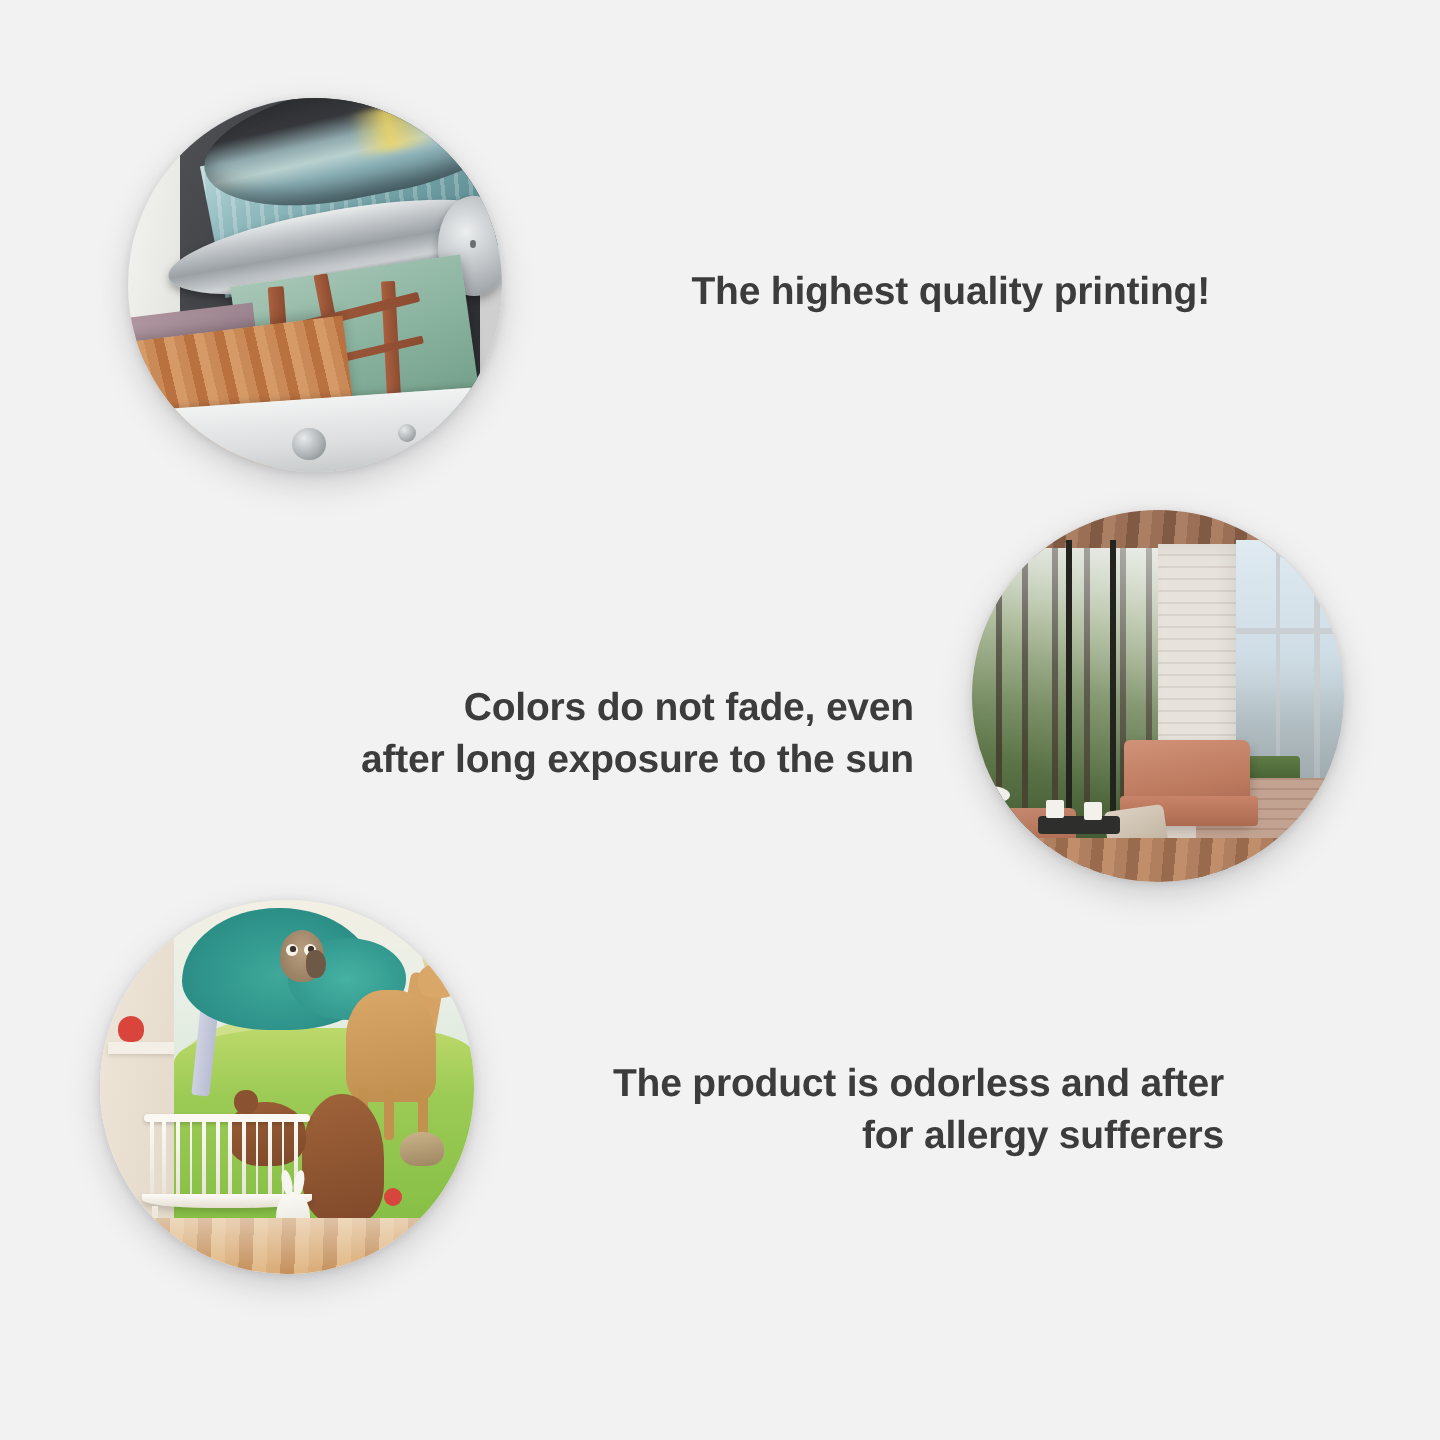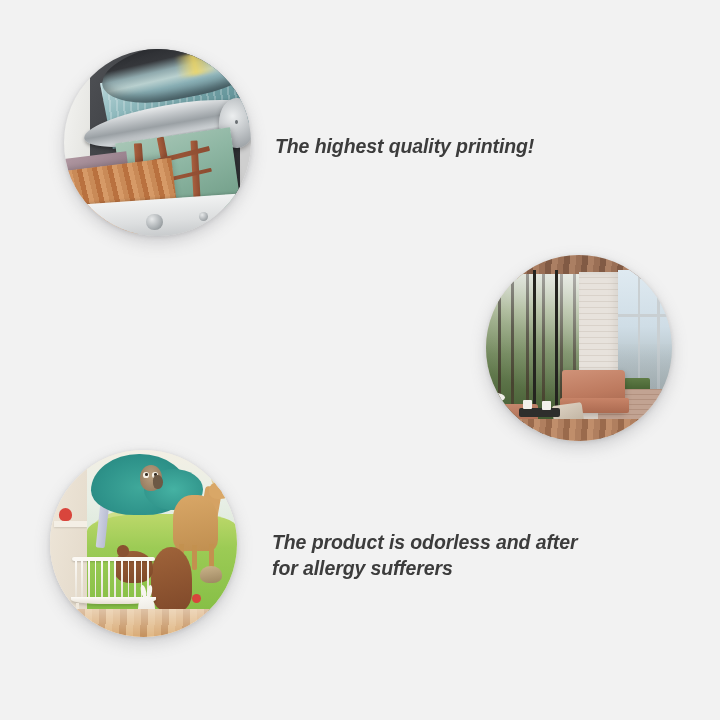--- a/index.html
+++ b/index.html
@@ -37,21 +37,21 @@
   
   .caption {
     position: absolute;
     color: #3c3c3c;
     font-size: 19.5px;
     font-weight: bold;
     line-height: 26px;
     letter-spacing: -0.1px;
     white-space: pre-line;
   }
-  .caption.left  { text-align: left; font-style: italic; }
+  .caption.left  { text-align: right; }
   .caption.right { text-align: right; }
 
   
   #m1 { left: 64px; top: 49px; width: 187px; height: 187px; }
   #m1 .scene { background: #cfcfcf; }
   .pr-wall {
     position: absolute; left: 0; top: 0; width: 26%; height: 100%;
     background: linear-gradient(100deg,#f6f6f4 0%,#e2e2de 60%,#d2d2ce 100%);
   }
   .pr-body {
@@ -432,20 +432,22 @@
       <div class="lf-pillow"></div>
       <div class="lf-rug"></div>
       <div class="lf-table"></div>
       <div class="lf-cup" style="left:20%;top:78%"></div>
       <div class="lf-cup" style="left:30%;top:78.5%"></div>
       <div class="lf-side"></div>
       <div class="lf-floor"></div>
     </div>
   </div>
 
+  <div class="caption right" id="cap2" style="left:137px; top:341px; width:320px;">Colors do not fade, even
+after long exposure to the sun</div>
 
   <div class="medallion" id="m3">
     <div class="scene">
       <div class="nr-wallL"></div>
       <div class="nr-shelf"></div>
       <div class="nr-toy"></div>
 
       <div class="nr-sky"></div>
       <div class="nr-hill"></div>
       <div class="nr-grass"></div>

